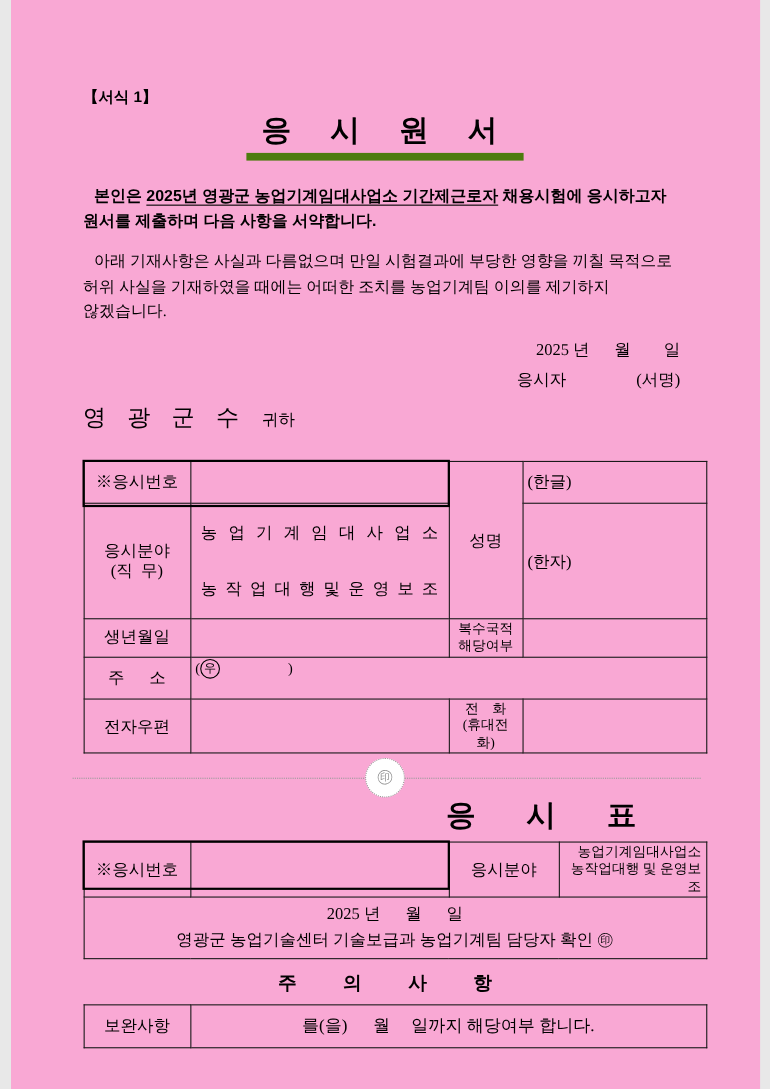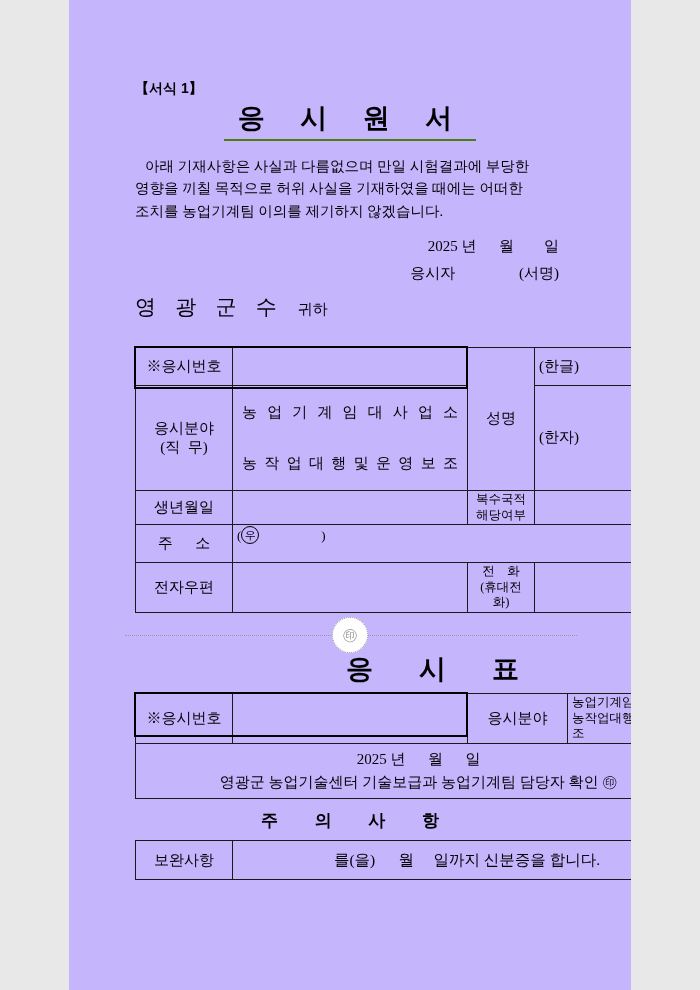--- a/index.html
+++ b/index.html
@@ -1,44 +1,44 @@
 <!DOCTYPE html>
 <html><head>
 <meta charset="utf-8">
 <style>
   html,body{margin:0;padding:0;background:#e8e8e8;}
   .sheet{
-    position:relative;width:562px;height:990px;margin:0 auto;background:#c4b5fd;
+    position:relative;width:681px;height:990px;margin:0 auto;background:#f9a8d4;
     color:#000;font-family:"Liberation Serif","DejaVu Serif",serif;overflow:hidden;
   }
   .content{padding:80px 66px 0 66px;}
   .pre{white-space:pre;}
   .form-tag{font-family:"Liberation Sans","DejaVu Sans",sans-serif;font-size:14px;font-weight:600;}
   .doc-title-wrap{text-align:center;margin-top:2px;}
   .doc-title{
     display:inline-block;font-family:"Liberation Sans","DejaVu Sans",sans-serif;
     font-size:27px;font-weight:bold;letter-spacing:14px;
-    border-bottom:2px solid #4d7c0f;padding:0 10px 3px 14px;
+    border-bottom:7px solid #4d7c0f;padding:0 10px 3px 14px;
   }
   .intro{
     margin-top:22px;font-family:"Liberation Sans","DejaVu Sans",sans-serif;
     font-weight:bold;font-size:14.5px;line-height:1.55;text-indent:10px;word-break:keep-all;
   }
   .intro .ul{text-decoration:underline;text-underline-offset:3px;}
   .pledge{margin-top:14px;font-size:14.5px;line-height:1.55;text-indent:10px;word-break:keep-all;}
   .right-line{margin-top:10px;text-align:right;font-size:15px;padding-right:6px;}
   .right-line.second{margin-top:8px;}
   .addressee-row{margin-top:10px;}
   .addressee{font-size:21px;letter-spacing:7px;}
   .addressee-suffix{font-size:15px;margin-left:10px;}
   .tbl-wrap{position:relative;margin-top:26px;}
   table{border-collapse:collapse;width:566px;table-layout:fixed;}
   td{border:1px solid #1a1a1a;font-size:15px;padding:1px 4px;vertical-align:middle;}
   td.lab{text-align:center;}
-  .small{font-size:12.5px;line-height:1.25;}
+  .small{font-size:12.5px;line-height:1.25;text-align:right;}
   .just{display:block;text-align:justify;text-align-last:justify;padding:16px 5px;}
   .thick-box{position:absolute;pointer-events:none;border:2px solid #000;left:-1px;top:-1px;}
   .t1 .thick-box{width:330px;height:39px;}
   .t2 .thick-box{width:330px;height:41px;}
   .addr-cell{vertical-align:top;}
   .postal{font-size:13px;}
   .circled-u{
     display:inline-block;width:16px;height:16px;line-height:16px;border:1px solid #000;
     border-radius:50%;text-align:center;font-size:11px;vertical-align:1px;
   }
@@ -52,40 +52,41 @@
   }
   .ticket-title{
     text-align:right;font-family:"Liberation Sans","DejaVu Sans",sans-serif;
     font-size:27px;font-weight:bold;letter-spacing:46px;text-indent:46px;margin-top:0;
   }
   .t2{margin-top:6px;}
   .name-flex{display:flex;}
   .name-flex span{flex:1 1 50%;}
   .date-cell{text-align:center;font-size:15px;line-height:1.55;padding:4px 0;}
   .notice-title{
-    text-align:center;font-family:Liberation Sans, sans-serif;
+    text-align:center;font-family:Liberation Mono, monospace;
     font-weight:bold;font-size:17px;letter-spacing:16px;text-indent:16px;margin-top:10px;
   }
   .notice-items{margin-top:4px;font-size:13.5px;line-height:1.55;}
   .t3{margin-top:8px;}
   .t3 td{height:36px;}
   .t3 .fill{text-align:center;font-size:15.5px;}
 </style>
 </head>
 <body>
 
 <div class="sheet">
   <div class="content">
 
     <div class="form-tag">【서식 1】</div>
 
     <div class="doc-title-wrap">
       <span class="doc-title">응 시 원 서</span>
     </div>
 
+    <p class="intro"><span>본인은 </span><span class="ul">2025년 영광군 농업기계임대사업소 기간제근로자</span><span> 채용시험에 응시하고자 원서를 제출하며 다음 사항을 서약합니다.</span></p>
 
     <p class="pledge">아래 기재사항은 사실과 다름없으며 만일 시험결과에 부당한 영향을 끼칠 목적으로 허위 사실을 기재하였을 때에는 어떠한 조치를 농업기계팀 이의를 제기하지 않겠습니다.</p>
 
     <div class="right-line pre">2025 년      월        일</div>
     <div class="right-line second pre">응시자                 (서명)</div>
 
     <div class="addressee-row">
       <span class="addressee">영 광 군 수</span>
       <span class="addressee-suffix">귀하</span>
     </div>
@@ -187,20 +188,20 @@
 
     <div class="tbl-wrap t3">
       <table>
         <colgroup>
             <col style="width:97px">
             <col style="width:469px">
           </colgroup>
         <tbody>
             <tr>
           <td class="lab">보완사항</td>
-          <td class="fill pre">를(을)      월     일까지 신분증을 합니다.</td>
+          <td class="fill pre">를(을)      월     일까지 해당여부 합니다.</td>
         </tr>
       </tbody>
         </table>
     </div>
 
   </div>
 </div>
 
 </body></html>

